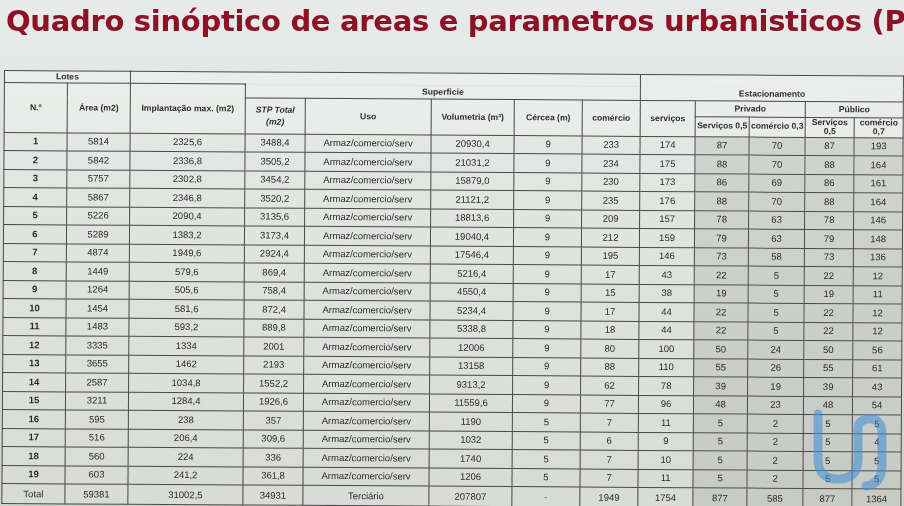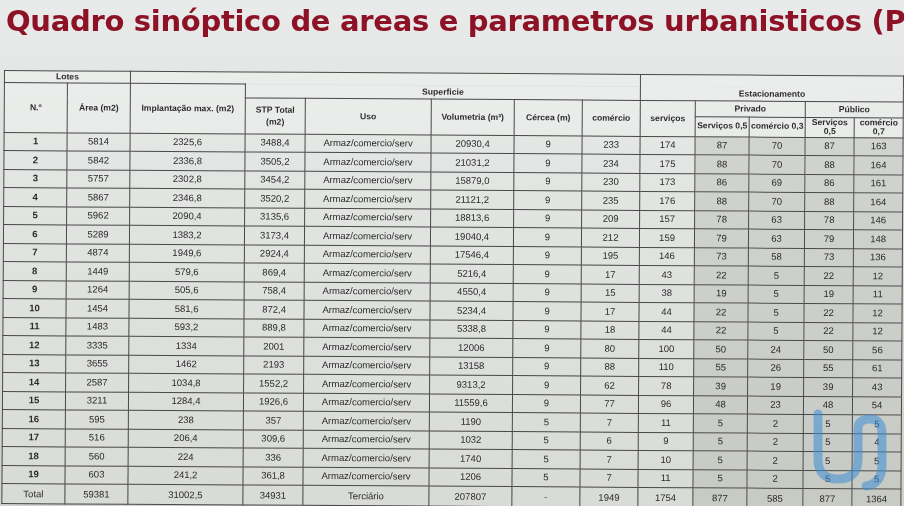--- a/index.html
+++ b/index.html
@@ -70,21 +70,21 @@
         <th colspan="5" style="border-bottom:none;"></th>
       </tr>
       <tr class="h2">
         <th rowspan="3">N.º</th>
         <th rowspan="3">Área (m2)</th>
         <th rowspan="3">Implantação max. (m2)</th>
         <th colspan="5" style="border-top:none;">Superficie</th>
         <th colspan="5" style="border-top:none;">Estacionamento</th>
       </tr>
       <tr class="h3">
-        <th rowspan="2" style="white-space:normal;">STP Total (m2)</th>
+        <th rowspan="2" style="white-space:normal;font-style:italic;">STP Total (m2)</th>
         <th rowspan="2">Uso</th>
         <th rowspan="2" style="white-space:normal;">Volumetria (m³)</th>
         <th rowspan="2">Cércea (m)</th>
         <th rowspan="2">comércio</th>
         <th rowspan="2">serviços</th>
         <th colspan="2">Privado</th>
         <th colspan="2">Público</th>
       </tr>
       <tr class="h4">
         <th style="white-space:normal;">Serviços 0,5</th>
@@ -100,21 +100,21 @@
           <td>2325,6</td>
           <td>3488,4</td>
           <td>Armaz/comercio/serv</td>
           <td>20930,4</td>
           <td>9</td>
           <td>233</td>
           <td>174</td>
           <td class="p">87</td>
           <td class="p">70</td>
           <td class="p">87</td>
-          <td class="p">163</td>
+          <td class="p">193</td>
         </tr>
       <tr class="shade-r">
           <td class="num">2</td>
           <td>5842</td>
           <td>2336,8</td>
           <td>3505,2</td>
           <td>Armaz/comercio/serv</td>
           <td>21031,2</td>
           <td>9</td>
           <td>234</td>
@@ -149,21 +149,21 @@
           <td>9</td>
           <td>235</td>
           <td>176</td>
           <td class="p">88</td>
           <td class="p">70</td>
           <td class="p">88</td>
           <td class="p">164</td>
         </tr>
       <tr class="shade-r">
           <td class="num">5</td>
-          <td>5962</td>
+          <td>5226</td>
           <td>2090,4</td>
           <td>3135,6</td>
           <td>Armaz/comercio/serv</td>
           <td>18813,6</td>
           <td>9</td>
           <td>209</td>
           <td>157</td>
           <td class="p">78</td>
           <td class="p">63</td>
           <td class="p">78</td>

